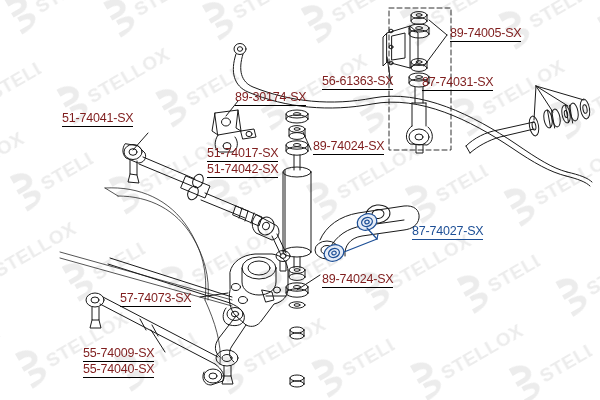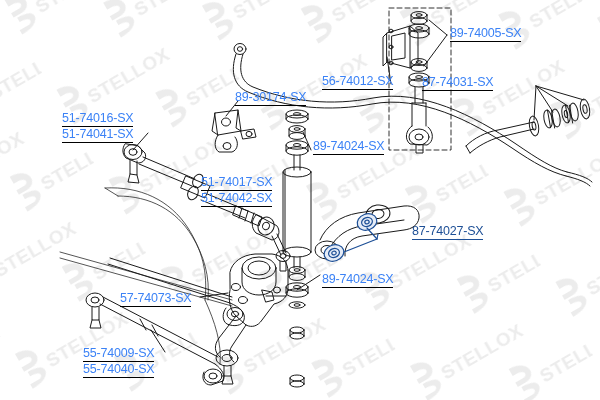--- a/index.html
+++ b/index.html
@@ -25,21 +25,21 @@
   
   #labels{
     position:absolute;left:0;top:0;width:600px;height:400px;
     z-index:3;
   }
   .lbl{
     position:absolute;
     font-family:"Liberation Sans", sans-serif;
     font-size:12.5px;
     letter-spacing:-0.2px;
-    color:#3b82f6;
+    color:#7f1d1d;
     white-space:nowrap;
     line-height:15px;
   }
   .lbl.u{border-bottom:1.2px solid #000;padding-bottom:0px;}
   .lbl.blue{color:#1d4f96;}
   .lbl.blue.u{border-bottom:1.2px solid #1d4f96;}
   .stack{position:absolute;}
   .stack .lbl{position:static;display:block;}
 </style>
 </head>
@@ -353,32 +353,31 @@
         <path d="M377,239 L344,252"></path>
         <path d="M377,239 L378,234"></path>
       </g>
 
     </g>
   </svg>
 
   <div id="labels">
 
     <div class="stack" style="left:62px;top:111px;">
-      <span class="lbl u">51-74016-SX</span>
       <span class="lbl u">51-74041-SX</span>
     </div>
 
     <span class="lbl u" style="left:235px;top:90px;">89-30174-SX</span>
 
-    <div class="stack" style="left:201px;top:146px;margin-top:29px;">
+    <div class="stack" style="left:207px;top:146px;">
       <span class="lbl u">51-74017-SX</span>
       <span class="lbl u">51-74042-SX</span>
     </div>
 
-    <span class="lbl u" style="left:322px;top:74px;">56-74012-SX</span>
+    <span class="lbl u" style="left:322px;top:74px;">56-61363-SX</span>
 
     <span class="lbl u" style="left:450px;top:26px;">89-74005-SX</span>
 
     <span class="lbl u" style="left:422px;top:75px;">87-74031-SX</span>
 
     <span class="lbl u" style="left:313px;top:139px;">89-74024-SX</span>
 
     <span class="lbl u blue" style="left:380px;top:224px;margin-left:32px;">87-74027-SX</span>
 
     <span class="lbl u" style="left:322px;top:272px;">89-74024-SX</span>

